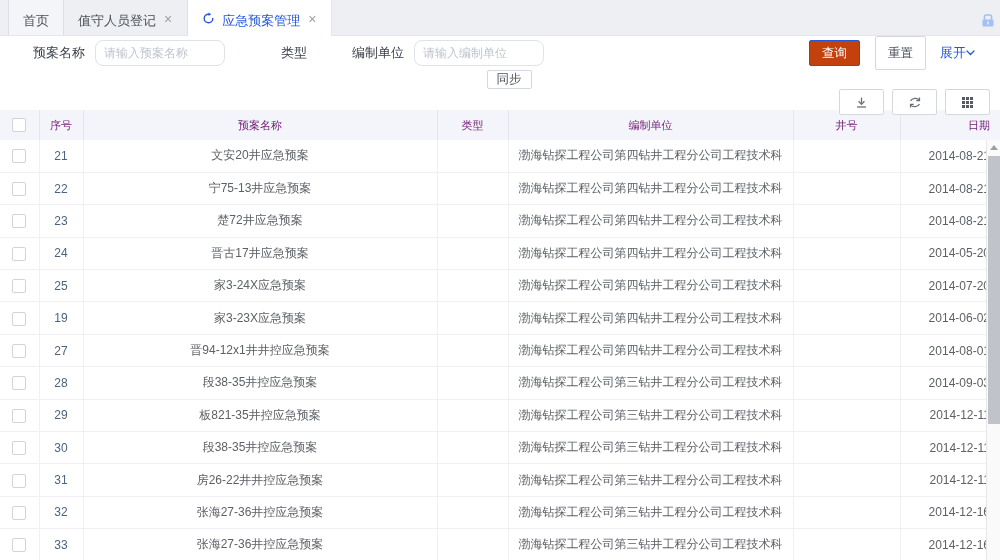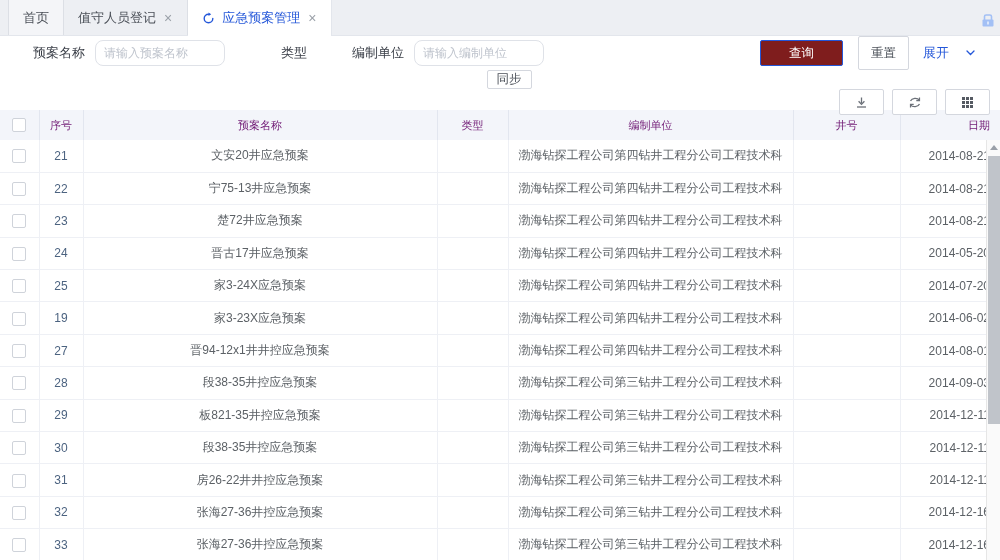--- a/index.html
+++ b/index.html
@@ -1,40 +1,40 @@
 <!DOCTYPE html>
 <html><head>
 <meta charset="utf-8">
 <style>
   * { margin:0; padding:0; box-sizing:border-box; }
   html,body { width:1000px; height:560px; }
   body { font-family:"Liberation Sans","DejaVu Sans",sans-serif; background:#fff; overflow:hidden; position:relative; }
 
   
   .tabbar { height:36px; background:#edeff3; border-bottom:1px solid #e3e6ec; display:flex; align-items:stretch; position:relative; }
-  .tab { display:flex; align-items:center; gap:7px; padding:0 14px; font-size:13px; color:#4b5058;
+  .tab { display:flex; align-items:flex-start; gap:7px; padding:12px 14px; font-size:13px; color:#4b5058;
          border-right:1px solid #dcdfe5; cursor:pointer; }
   .tab:first-child { border-left:1px solid #dcdfe5; margin-left:8px; background:#f4f5f8; }
   .tab.active { background:#fff; color:#2457d9; border-right:1px solid #e3e6ec; margin-bottom:-1px; }
   .tab .close { font-size:14px; color:#9aa0a8; line-height:1; padding:0 1px; }
   .tab.active .close { color:#9aa0a8; }
   .lockwrap { position:absolute; right:3px; top:11px; width:18px; height:18px; display:flex; align-items:center; justify-content:center; }
 
   
   .filterbar { height:34px; display:flex; align-items:center; padding-left:33px; padding-right:25px; background:#fff; }
   .f-label { font-size:13px; color:#383d46; margin-right:10px; white-space:nowrap; }
   .f-input { width:130px; height:26px; border:1px solid #dfe2e8; border-radius:8px; padding:0 8px; font-size:12px; color:#383d46;
              font-family:"Liberation Sans","DejaVu Sans",sans-serif; }
   .f-input::placeholder { color:#bfc4cd; }
   .gap1 { margin-left:56px; } .gap2 { margin-left:35px; }
   .f-actions { margin-left:auto; display:flex; align-items:center; }
   .btn { height:26px; font-size:12.5px; border-radius:2px; cursor:pointer; display:inline-flex; align-items:center; justify-content:center; }
-  .btn-primary { background:#7f1d1d; color:#fff; border:1px solid #2457d9; padding:0 28px; }
+  .btn-primary { background:#c2410c; color:#fff; border:1px solid #2457d9; padding:0 12px; }
   .btn-plain { background:#fff; color:#4b5058; border:1px solid #d4d7de; padding:16px 12px; margin-left:15px; }
-  .link-expand { margin-left:14px; color:#2457d9; font-size:13px; display:inline-flex; align-items:center; gap:17px; cursor:pointer; }
+  .link-expand { margin-left:14px; color:#2457d9; font-size:13px; display:inline-flex; align-items:center; gap:0; cursor:pointer; }
 
   
   .toolbar { height:40px; display:flex; align-items:center; padding:0 10px 0 28px; background:#fff;flex-direction:column; }
   .btn-sync { background:#fff; border:1px solid #d4d7de; color:#4b5058; padding:0 9px; height:24px; }
   .icon-btns { margin-left:auto; display:flex; gap:8px; }
   .icon-btn { width:45px; height:26px; background:#fff; border:1px solid #d4d7de; border-radius:2px;
               display:flex; align-items:center; justify-content:center; cursor:pointer; }
 
   
   table { width:1000px; border-collapse:collapse; table-layout:fixed; }

